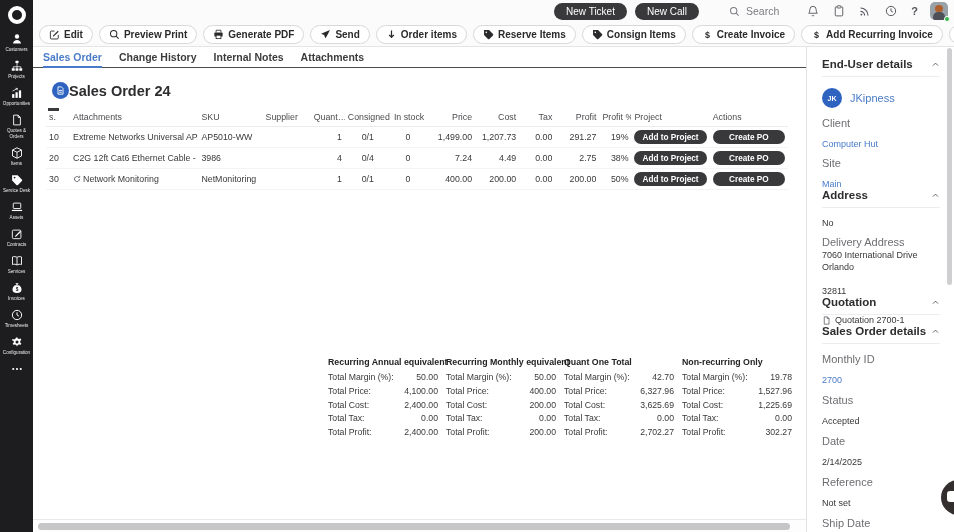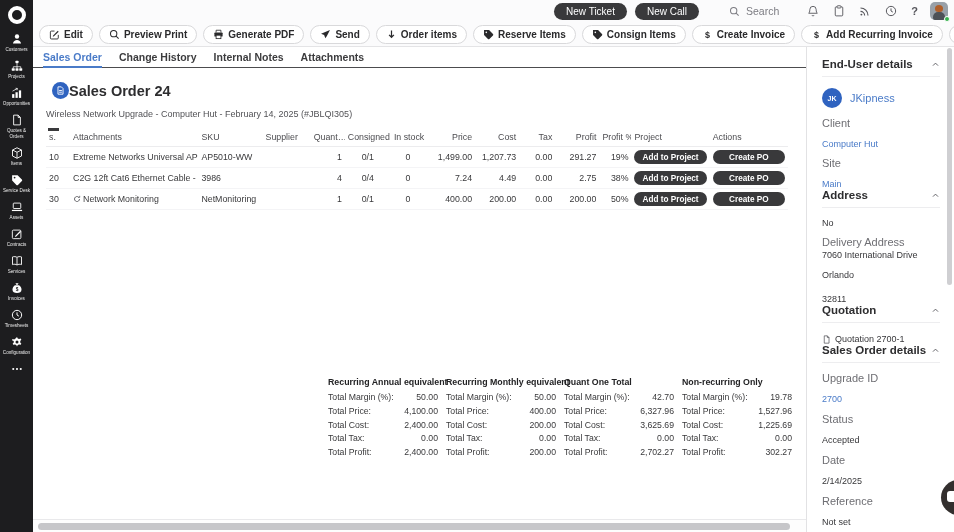--- a/index.html
+++ b/index.html
@@ -87,21 +87,21 @@
   .sec-title{font-size:11.5px;font-weight:600;color:#2d2d2f}
   .sec-head .icn{width:9px;height:9px;color:#55555a;cursor:pointer}
   .hr{border-top:1px solid #ededef;margin-top:6px}
   .lbl{font-size:11px;color:#6e6e73}
   .val{font-size:9px;color:#37373a;margin-top:10px}
   .link{color:#4a7bc8;cursor:pointer}
   .user-row{display:flex;align-items:center;gap:8px;margin-top:11px}
   .jk{width:20px;height:20px;border-radius:50%;background:#2f63c0;color:#fff;font-size:7px;
     font-weight:700;display:flex;align-items:center;justify-content:center;cursor:pointer}
   .user-name{font-size:11px}
-  .q-link{display:flex;align-items:center;gap:4px;font-size:9px;color:#37373a;margin-top:11px;cursor:pointer}
+  .q-link{display:flex;align-items:center;gap:4px;font-size:9px;color:#37373a;cursor:pointer}
   .q-link .icn{width:9px;height:9px;color:#44444a}
   .mt8{margin-top:8px}.mt9{margin-top:9px}.sec-gap{}
   .vthumb{position:absolute;right:2px;top:1px;width:5px;height:237px;background:#cfcfd2;border-radius:3px;cursor:grab}
 
   .messenger{position:absolute;left:941px;top:480px;width:35px;height:35px;border-radius:50%;
     background:#332f2e;z-index:9;cursor:pointer}
   .messenger .blob{position:absolute;left:6px;top:11px;width:13px;height:11px;background:#fff;border-radius:3px}
   .messenger .blob:after{content:"";position:absolute;left:3px;bottom:-3px;border:3px solid transparent;border-top-color:#fff}
 </style>
 </head>
@@ -375,21 +375,20 @@
     <span class="so-badge">
         <span class="icn" id="so-doc-ic">
           <svg viewBox="0 0 16 16" fill="none" stroke="#fff" stroke-width="1.6">
             <path d="M3.5 1.5h6l3 3v10h-9z"></path>
             <path d="M5.5 8h5M5.5 11h5"></path>
           </svg>
         </span>
       </span>
     <span class="order-title">Sales Order 24</span>
   </div>
-  <div class="order-sub">Wireless Network Upgrade - Computer Hut - February 14, 2025 (#JBLQI305)</div>
 
   <div class="tbl-wrap">
     <table id="line-table">
         <colgroup>
           <col style="width:24px">
           <col style="width:128px">
           <col style="width:64px">
           <col style="width:48px">
           <col style="width:34px">
           <col style="width:46px">
@@ -604,21 +603,21 @@
         <svg viewBox="0 0 16 16" fill="none" stroke="currentColor" stroke-width="1.6">
           <path d="M3.5 10 8 5.5 12.5 10"></path>
         </svg>
       </span>
   </div>
   <div class="hr"></div>
 
   <div class="val">No</div>
   <div class="lbl mt8">Delivery Address</div>
   <div class="val" style="margin-top:2px">7060 International Drive</div>
-    <div class="val" style="margin-top:10px">Orlando</div>
+    <div class="val" style="margin-top:2px">Orlando</div>
     <div class="val" style="margin-top:14px">32811</div>
 
   <div class="sec-head sec-gap">
     <span class="sec-title">Quotation</span>
     <span class="icn chev">
         <svg viewBox="0 0 16 16" fill="none" stroke="currentColor" stroke-width="1.6">
           <path d="M3.5 10 8 5.5 12.5 10"></path>
         </svg>
       </span>
   </div>
@@ -637,21 +636,21 @@
     <span class="sec-title">Sales Order details</span>
     <span class="icn chev">
         <svg viewBox="0 0 16 16" fill="none" stroke="currentColor" stroke-width="1.6">
           <path d="M3.5 10 8 5.5 12.5 10"></path>
         </svg>
       </span>
   </div>
   <div class="hr"></div>
   <div id="details-fields">
       <div>
-        <div class="lbl mt9">Upgrade ID</div>
+        <div class="lbl mt9">Monthly ID</div>
         <div class="val link">2700</div>
       </div>
       <div>
         <div class="lbl mt9">Status</div>
         <div class="val">Accepted</div>
       </div>
       <div>
         <div class="lbl mt9">Date</div>
         <div class="val">2/14/2025</div>
       </div>

